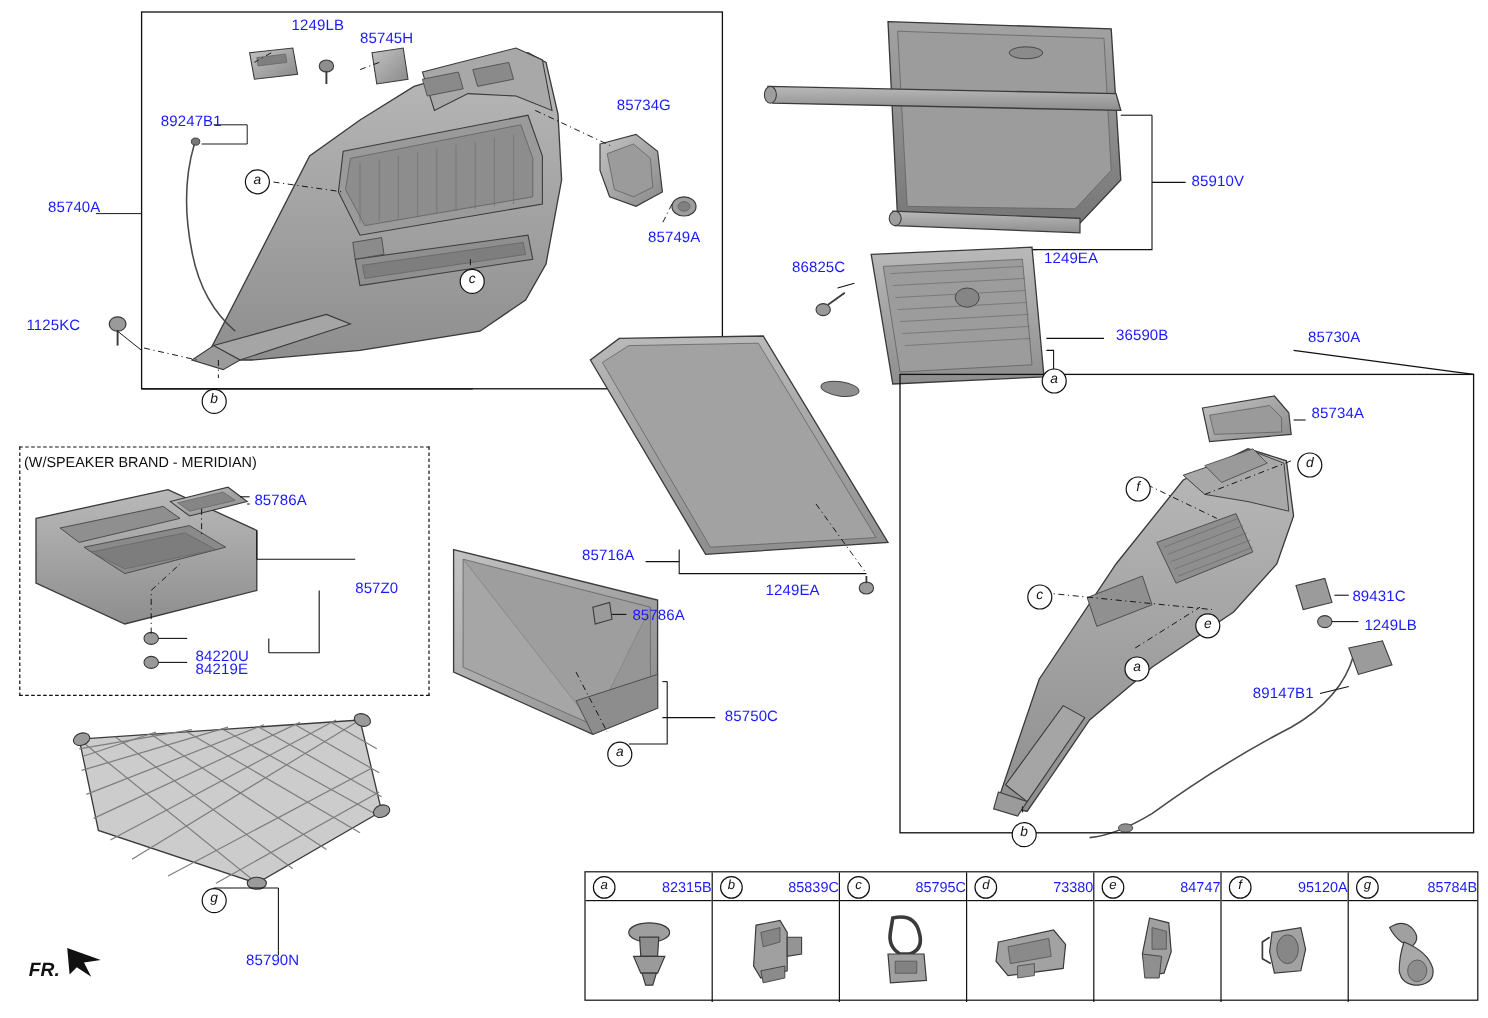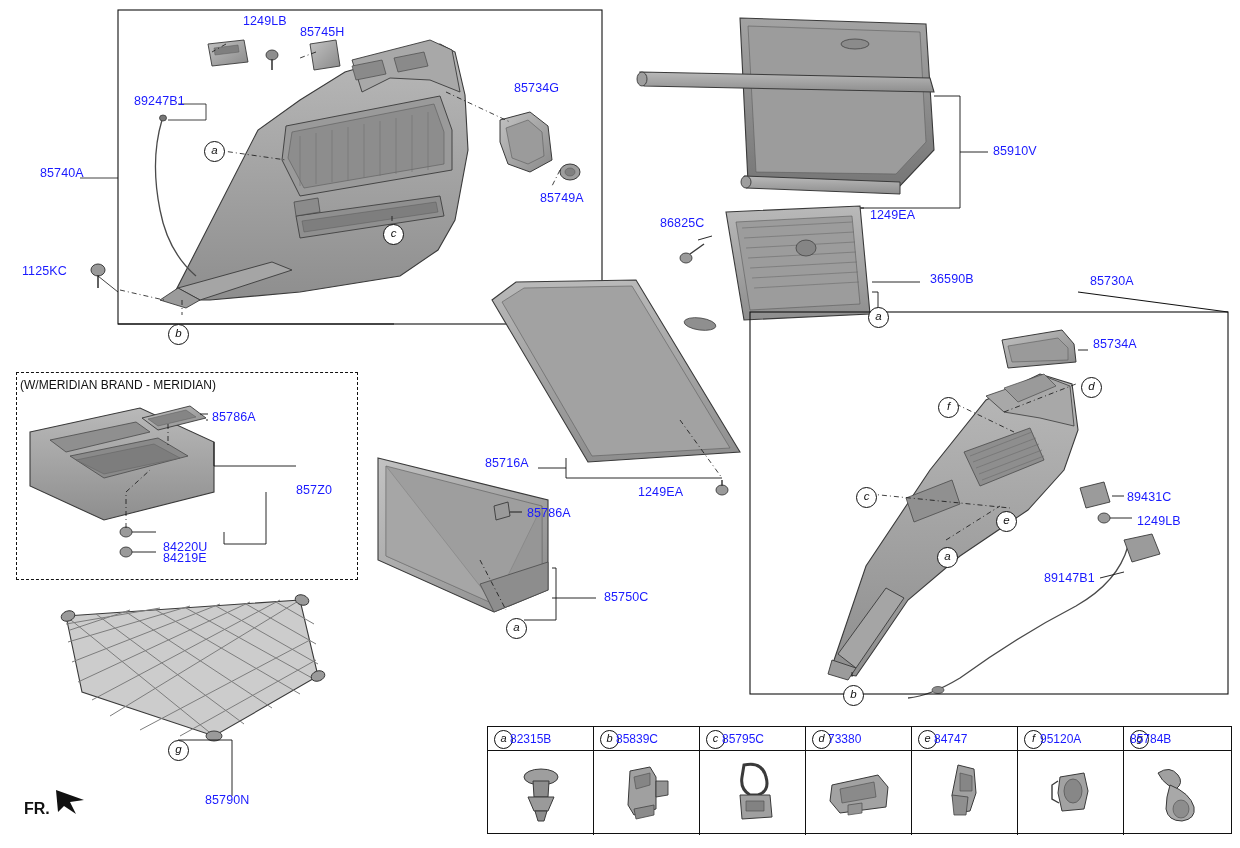--- a/index.html
+++ b/index.html
@@ -25,28 +25,28 @@
     border:1.1px solid #111;box-sizing:border-box;
   }
   .legend-cell{
     position:absolute;top:0;height:108px;border-right:1.1px solid #111;box-sizing:border-box;
   }
   .legend-cell:last-child{border-right:none;}
   .legend-head{
     height:24px;border-bottom:1.1px solid #111;box-sizing:border-box;position:relative;
   }
   .legend-code{
-    position:absolute;left:0;right:0;top:5px;text-align:left;font-size:12px;color:#1a1aff;
+    position:absolute;left:0;right:0;top:5px;text-align:right;font-size:12px;color:#1a1aff;
   }
   .legend-mark{
     position:absolute;left:6px;top:3px;width:17px;height:17px;border:1.1px solid #111;border-radius:50%;
     font-size:11px;line-height:15px;text-align:center;font-style:italic;color:#111;background:#fff;
   }
   .legend-art{position:relative;height:83px;}
-  .fr-text{position:absolute;left:24px;top:800px;font-size:16px;font-weight:bold;color:#111;}
+  .fr-text{position:absolute;left:24px;top:800px;font-size:16px;font-weight:bold;color:#111;font-style:italic;}
   .spk-note{position:absolute;left:20px;top:378px;font-size:12px;color:#111;}
 </style>
 </head>
 <body>
 
 <svg class="abs" width="1240" height="848" style="left:0;top:0">
   <defs>
     <linearGradient id="gmid" x1="0" y1="0" x2="0" y2="1">
       <stop offset="0%" stop-color="#b9b9b9"></stop>
       <stop offset="100%" stop-color="#8e8e8e"></stop>
@@ -349,21 +349,21 @@
     <line x1="946" y1="540" x2="1000" y2="506"></line>
     <line x1="852" y1="672" x2="852" y2="678"></line>
   </g>
 
   <rect x="750" y="312" width="478" height="382" fill="none" stroke="#111" stroke-width="1.1"></rect>
   <line x1="1078" y1="292" x2="1228" y2="312" stroke="#111" stroke-width="1.1"></line>
 </svg>
 
 <div class="dashbox" style="left:16px;top:372px;width:340px;width:340px;height:206px;"></div>
 
-<div class="spk-note">(W/MERIDIAN BRAND - MERIDIAN)</div>
+<div class="spk-note">(W/SPEAKER BRAND - MERIDIAN)</div>
 
 <div class="lbl" style="left:243px;top:14px">1249LB</div>
 <div class="lbl" style="left:300px;top:25px">85745H</div>
 <div class="lbl" style="left:514px;top:81px">85734G</div>
 <div class="lbl" style="left:134px;top:94px">89247B1</div>
 <div class="lbl" style="left:40px;top:166px">85740A</div>
 <div class="lbl" style="left:540px;top:191px">85749A</div>
 <div class="lbl" style="left:22px;top:264px">1125KC</div>
 <div class="lbl" style="left:993px;top:144px">85910V</div>
 <div class="lbl" style="left:870px;top:208px">1249EA</div>

